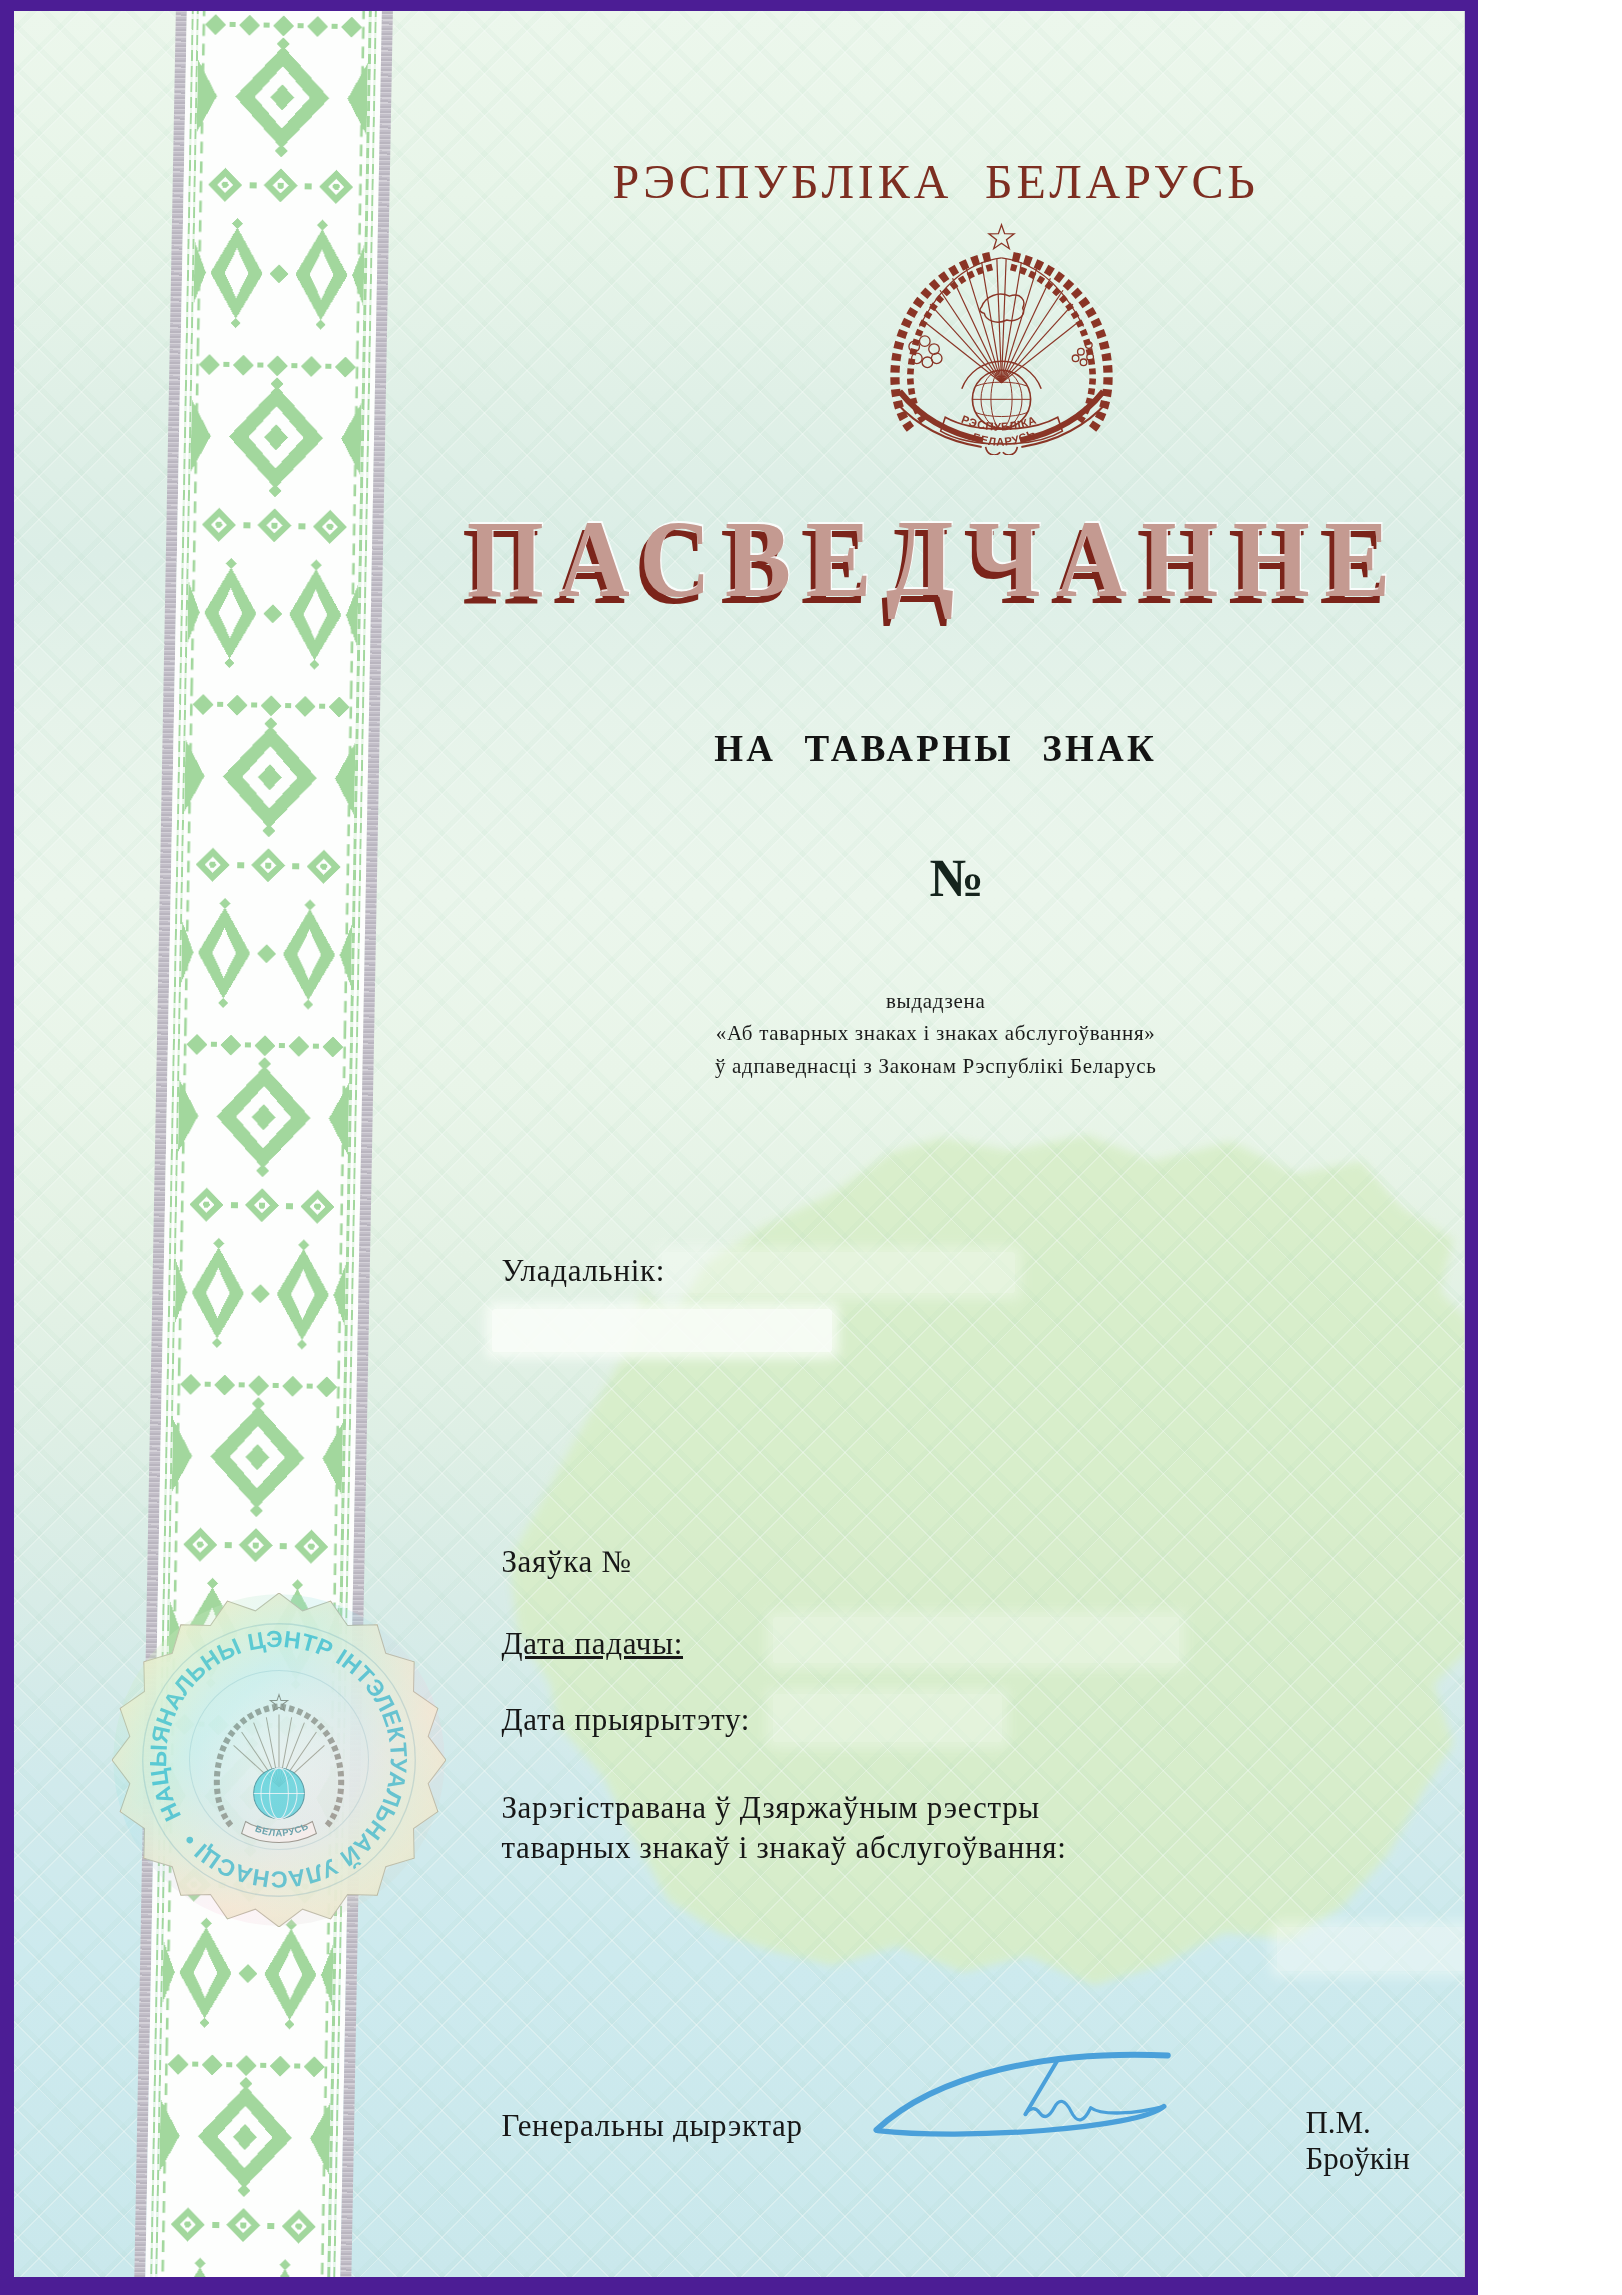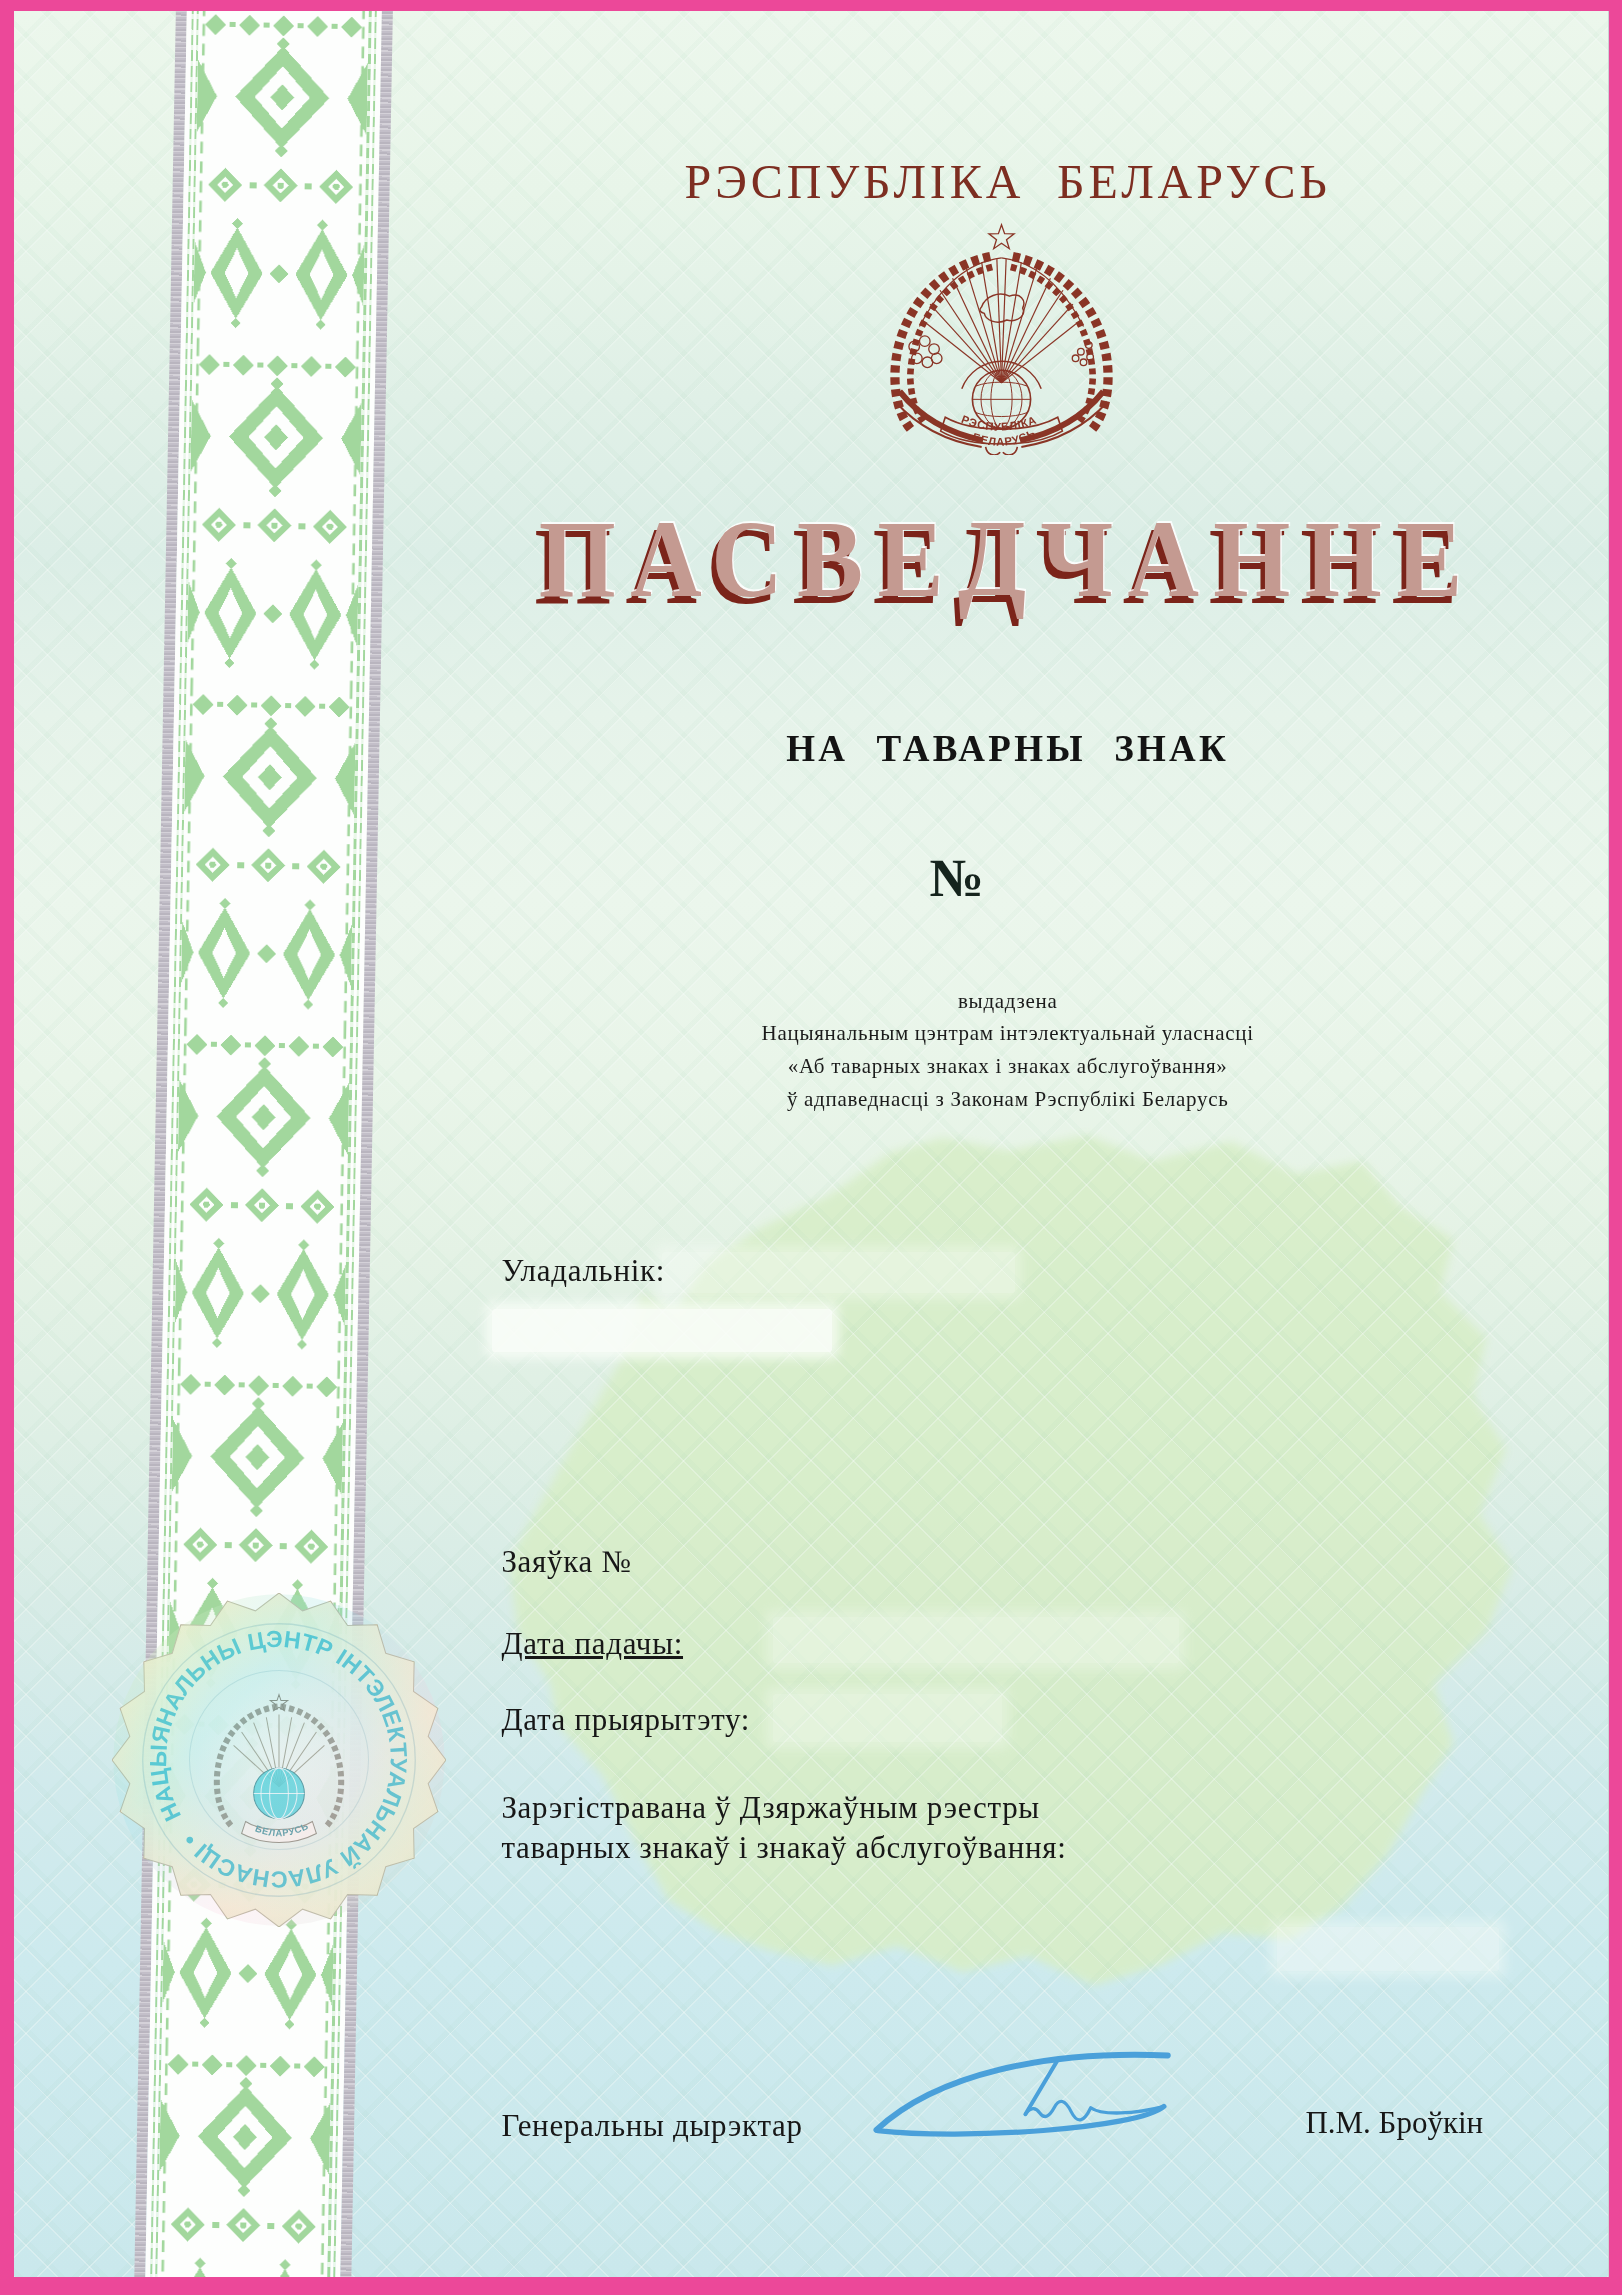--- a/index.html
+++ b/index.html
@@ -1,19 +1,19 @@
 <!DOCTYPE html>
 <html style="font-size:10.5px"><head>
 <meta charset="utf-8">
 <style>
   html,body{margin:0;padding:0;background:#ffffff;}
   .page{
     position:relative;
-    width:1622px;height:2295px;
-    background:#ec4899;
+    width:1478px;height:2295px;
+    background:#4c1d95;
     overflow:hidden;
     font-family:"Liberation Serif","DejaVu Serif",serif;
   }
   .paper{
     position:absolute;left:14.4px;top:10.5px;right:13px;bottom:18.3px;
     overflow:hidden;
     background:linear-gradient(to bottom,
       #ecf7ec 0%, #e8f5e9 8%, #e0f0e7 17%, #dceee7 24%,
       #e6f3ea 31%, #ebf6ec 39%, #e9f5e9 47%, #e4f2e5 55%,
       #deefe5 63%, #d8ece7 70%, #d1eaec 78%, #cdeaee 86%, #cae8ec 100%);
@@ -254,21 +254,20 @@
     </svg>
 
     <div class="center-zone doc-title" style="position:absolute;">ПАСВЕДЧАННЕ</div>
 
     <div class="center-zone doc-subtitle" style="position:absolute;">НА ТАВАРНЫ ЗНАК</div>
 
     <div class="number-sign">№</div>
 
     <div class="center-zone issued" style="position:absolute;">
       <div>выдадзена</div>
-      <div>Нацыянальным цэнтрам інтэлектуальнай уласнасці</div>
       <div>«Аб таварных знаках і знаках абслугоўвання»</div>
       <div>ў адпаведнасці з Законам Рэспублікі Беларусь</div>
     </div>
 
     <div class="redact r-e"></div>
     <div class="redact r-a"></div>
     <div class="redact r-b"></div>
     <div class="redact r-c"></div>
     <div class="redact r-d"></div>
 

